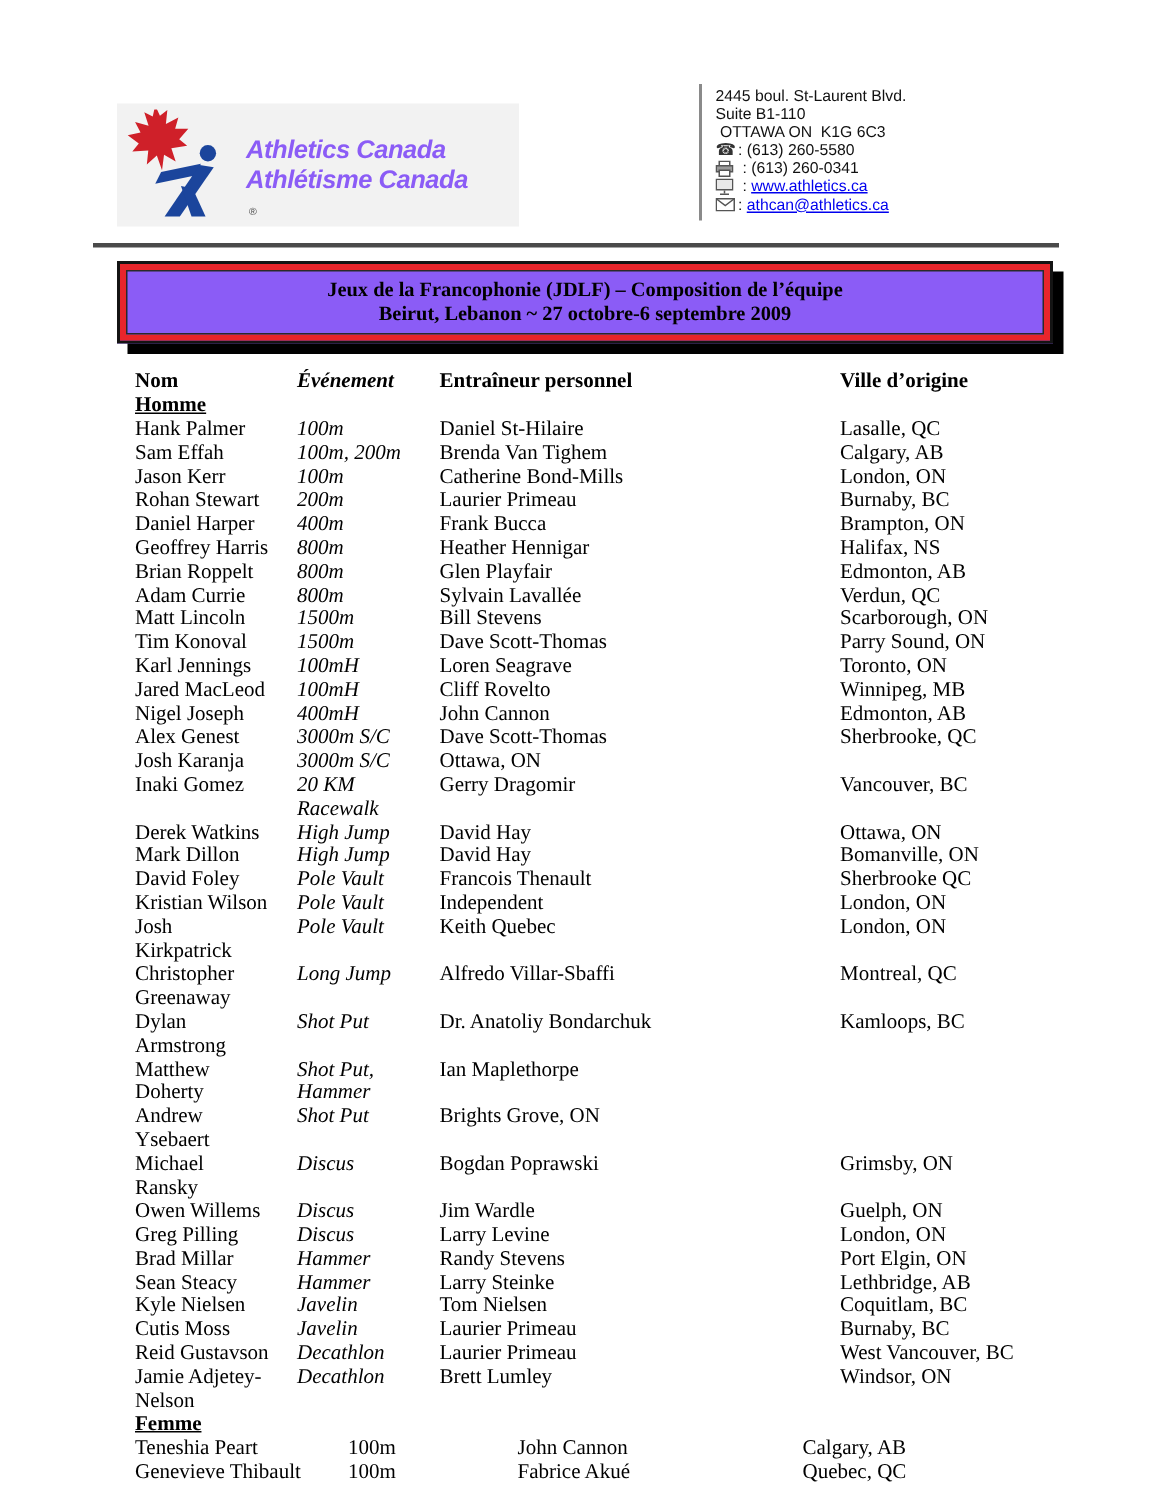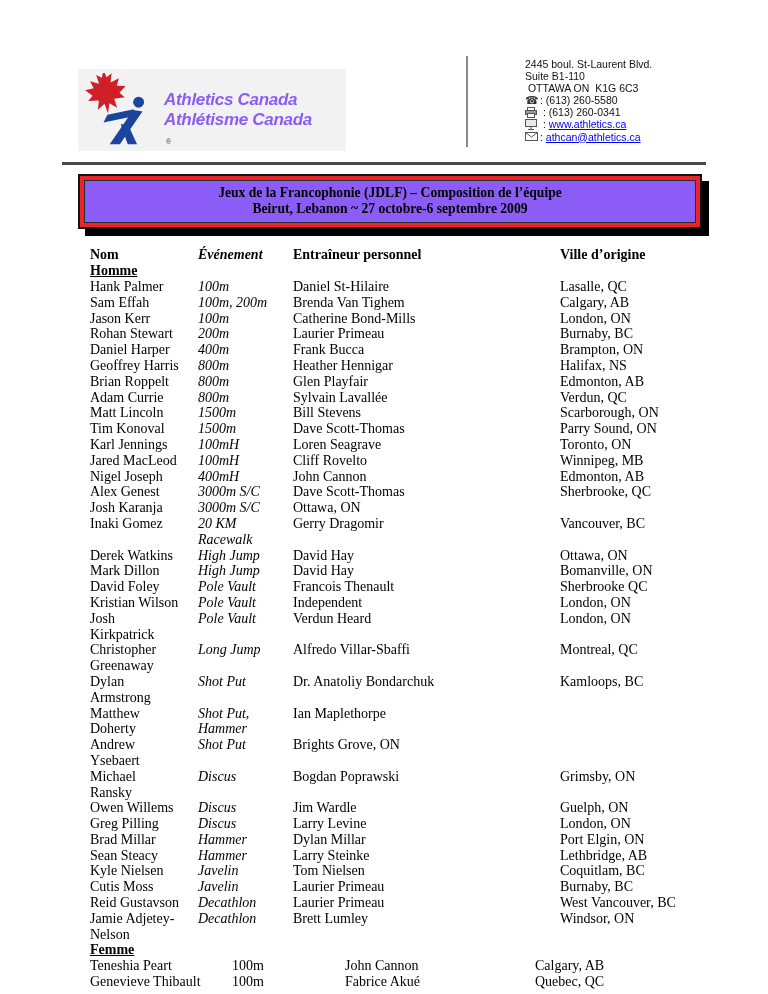--- a/index.html
+++ b/index.html
@@ -11,21 +11,21 @@
   .header { margin:56px 62px 0 62px; display:flex; align-items:flex-start; height:102px; }
   .logo-box { margin-top:13px; margin-left:16px; width:268px; height:82px; background:#f2f2f2;
               display:flex; align-items:center; padding:4px 6px; position:relative; }
   .logo-mark { width:78px; height:74px; flex:0 0 auto; }
   .logo-text { font-family:"Liberation Sans", sans-serif; font-weight:bold; font-style:italic;
                font-size:17px; line-height:20px; color:#8b5cf6; letter-spacing:-0.3px; margin-left:2px; }
   .reg-mark { position:absolute; left:88px; bottom:6px; font-family:"Liberation Sans", sans-serif;
               font-size:7px; color:#444; }
   .contact { margin-left:auto; border-left:2px solid #8a8a8a; padding:2px 0 4px 9px; width:240px;
              font-family:"Liberation Sans", sans-serif; font-size:10.5px; line-height:12.1px; color:#111; }
-  .contact-line { display:flex; align-items:center; white-space:pre-wrap;margin-left:48px; }
+  .contact-line { display:flex; align-items:center; white-space:pre-wrap; }
   .contact-line .ico { width:14px; display:inline-flex; justify-content:flex-start; align-items:center;
                        margin-right:1px; color:#333; font-size:11px; flex:0 0 auto; }
   .contact a { color:#0000ee; text-decoration:underline; }
 
   .rule { margin:4px 62px 0 62px; border-top:3px solid #4a4a4a; }
 
   
   .tbox-outer { margin:9px 66px 0 78px; border:2px solid #141414; box-shadow:7px 7px 0 #000; background:#8b5cf6; }
   .tbox-red { border:4px solid #e8252b; }
   .tbox-inner { border:1px solid #2a2a2a; padding:4px 6px 5px 6px; text-align:center; }
@@ -237,21 +237,21 @@
           </div>
           <div class="row men-cols">
             <span class="cell c-name">Kristian Wilson</span>
             <span class="cell c-event">Pole Vault</span>
             <span class="cell c-coach">Independent</span>
             <span class="cell c-city">London, ON</span>
           </div>
           <div class="row men-cols">
             <span class="cell c-name">Josh Kirkpatrick</span>
             <span class="cell c-event">Pole Vault</span>
-            <span class="cell c-coach">Verdun Heard</span>
+            <span class="cell c-coach">Keith Quebec</span>
             <span class="cell c-city">London, ON</span>
           </div>
           <div class="row men-cols">
             <span class="cell c-name">Christopher Greenaway</span>
             <span class="cell c-event">Long Jump</span>
             <span class="cell c-coach">Alfredo Villar-Sbaffi</span>
             <span class="cell c-city">Montreal, QC</span>
           </div>
           <div class="row men-cols">
             <span class="cell c-name">Dylan Armstrong</span>
@@ -284,21 +284,21 @@
           </div>
           <div class="row men-cols">
             <span class="cell c-name">Greg Pilling</span>
             <span class="cell c-event">Discus</span>
             <span class="cell c-coach">Larry Levine</span>
             <span class="cell c-city">London, ON</span>
           </div>
           <div class="row men-cols">
             <span class="cell c-name">Brad Millar</span>
             <span class="cell c-event">Hammer</span>
-            <span class="cell c-coach">Dylan Millar</span>
+            <span class="cell c-coach">Randy Stevens</span>
             <span class="cell c-city">Port Elgin, ON</span>
           </div>
           <div class="row men-cols">
             <span class="cell c-name">Sean Steacy</span>
             <span class="cell c-event">Hammer</span>
             <span class="cell c-coach">Larry Steinke</span>
             <span class="cell c-city">Lethbridge, AB</span>
           </div>
           <div class="row men-cols">
             <span class="cell c-name">Kyle Nielsen</span>

